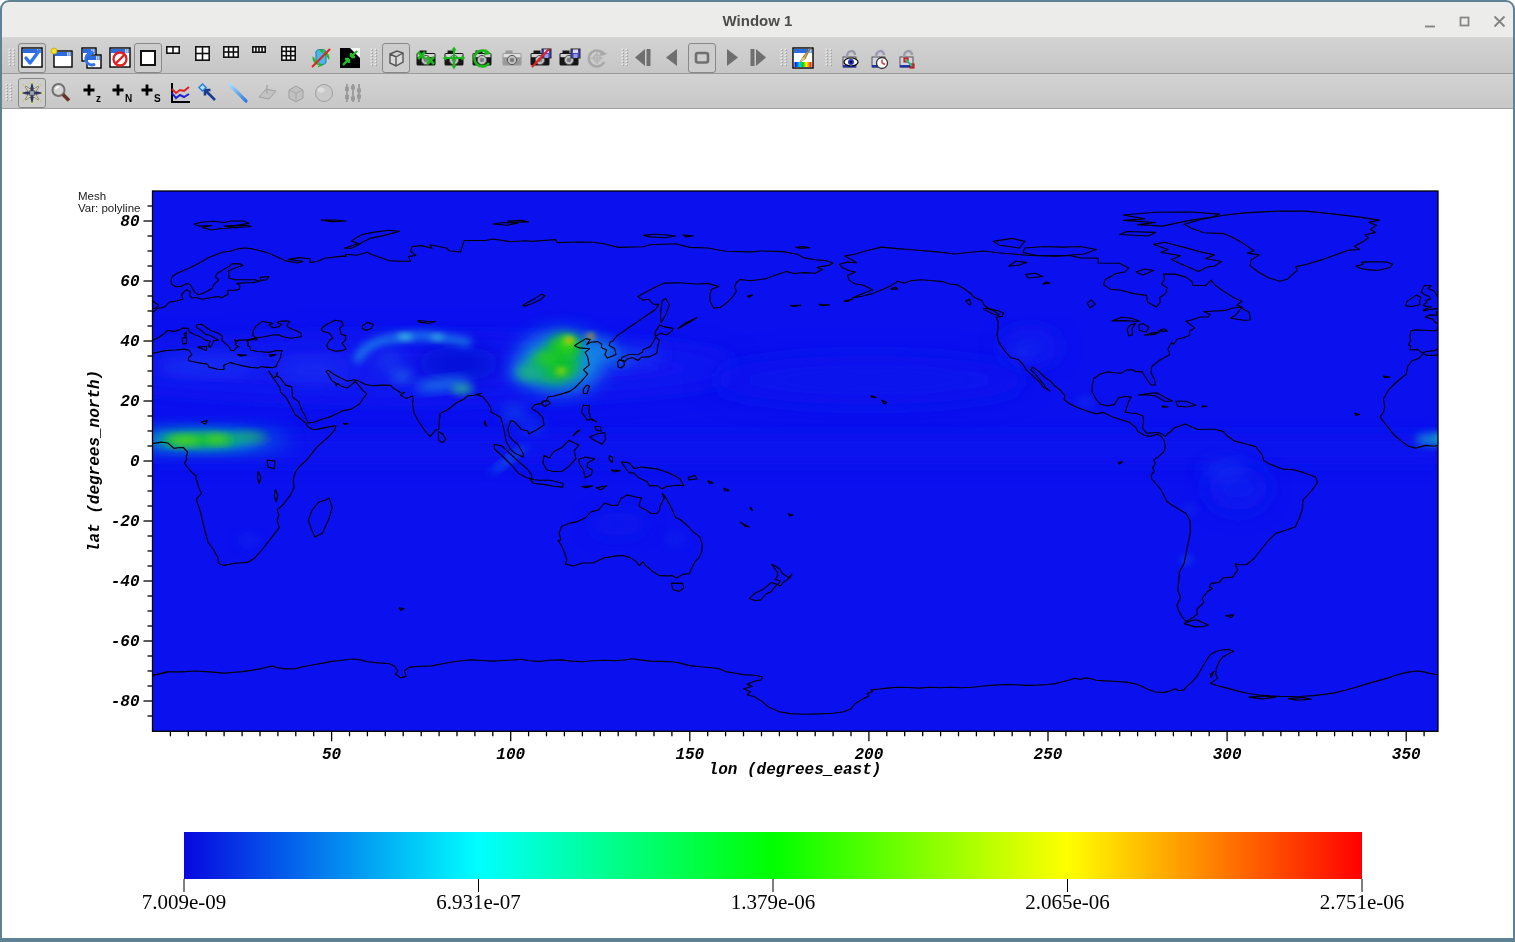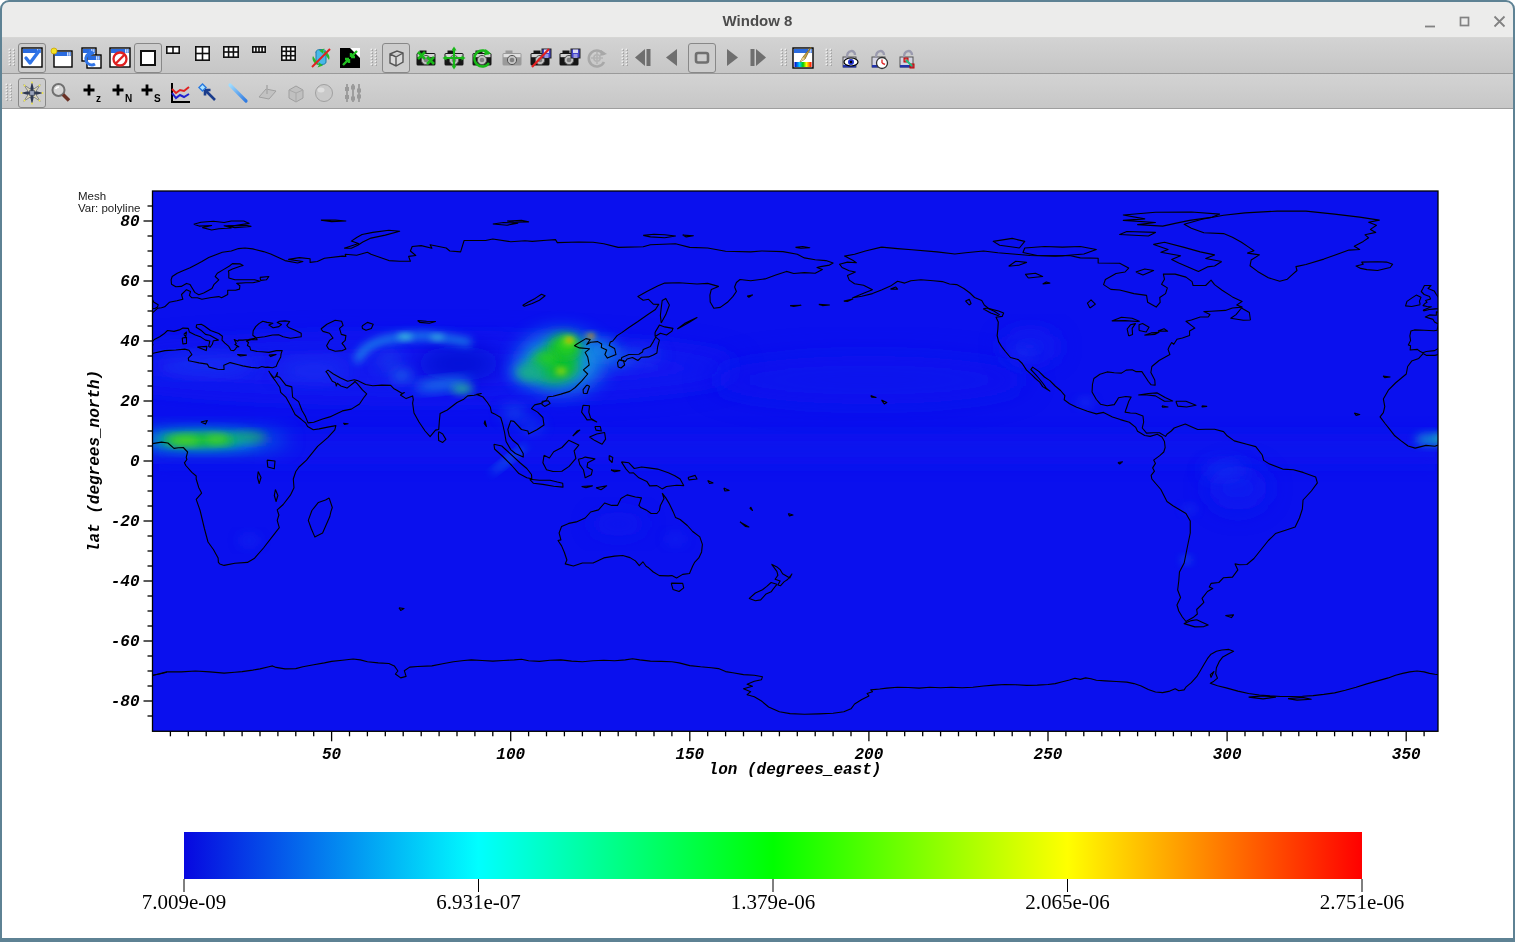--- a/index.html
+++ b/index.html
@@ -14,21 +14,21 @@
 #tbicons{position:absolute;left:2px;top:2px;right:2px;height:107px}
 #frame{position:absolute;left:0;top:0;width:1515px;height:942px;
 border:2px solid #5e8294;border-bottom-width:4px;border-radius:9px 9px 0 0;
 box-sizing:border-box;pointer-events:none;z-index:50}
 svg.plot{position:absolute;left:0;top:0;z-index:5}
 .ticklab{font-family:"Liberation Mono",monospace;font-weight:bold;font-style:italic;font-size:16px;fill:#000}
 .axlab{font-family:"Liberation Mono",monospace;font-weight:bold;font-style:italic;font-size:16px;fill:#000}
 .legend{font-family:"Liberation Sans",sans-serif;font-size:11.5px;fill:#1a1a1a}
 </style></head><body>
 <div id="titlebar">
-    <div id="title">Window 8</div>
+    <div id="title">Window 1</div>
 <svg class="wbtn" style="left:1411px" width="34" height="35">
       <path d="M12 24.5 h10" stroke="#828282" stroke-width="1.8"></path>
     </svg>
 <svg class="wbtn" style="left:1446px" width="34" height="35">
       <rect x="12.5" y="15.5" width="8" height="8" fill="none" stroke="#828282" stroke-width="1.7"></rect>
     </svg>
 <svg class="wbtn" style="left:1481px" width="34" height="35">
       <path d="M11.5 14.5 L21.5 24.5 M21.5 14.5 L11.5 24.5" stroke="#828282" stroke-width="1.8"></path>
     </svg>
 </div>

